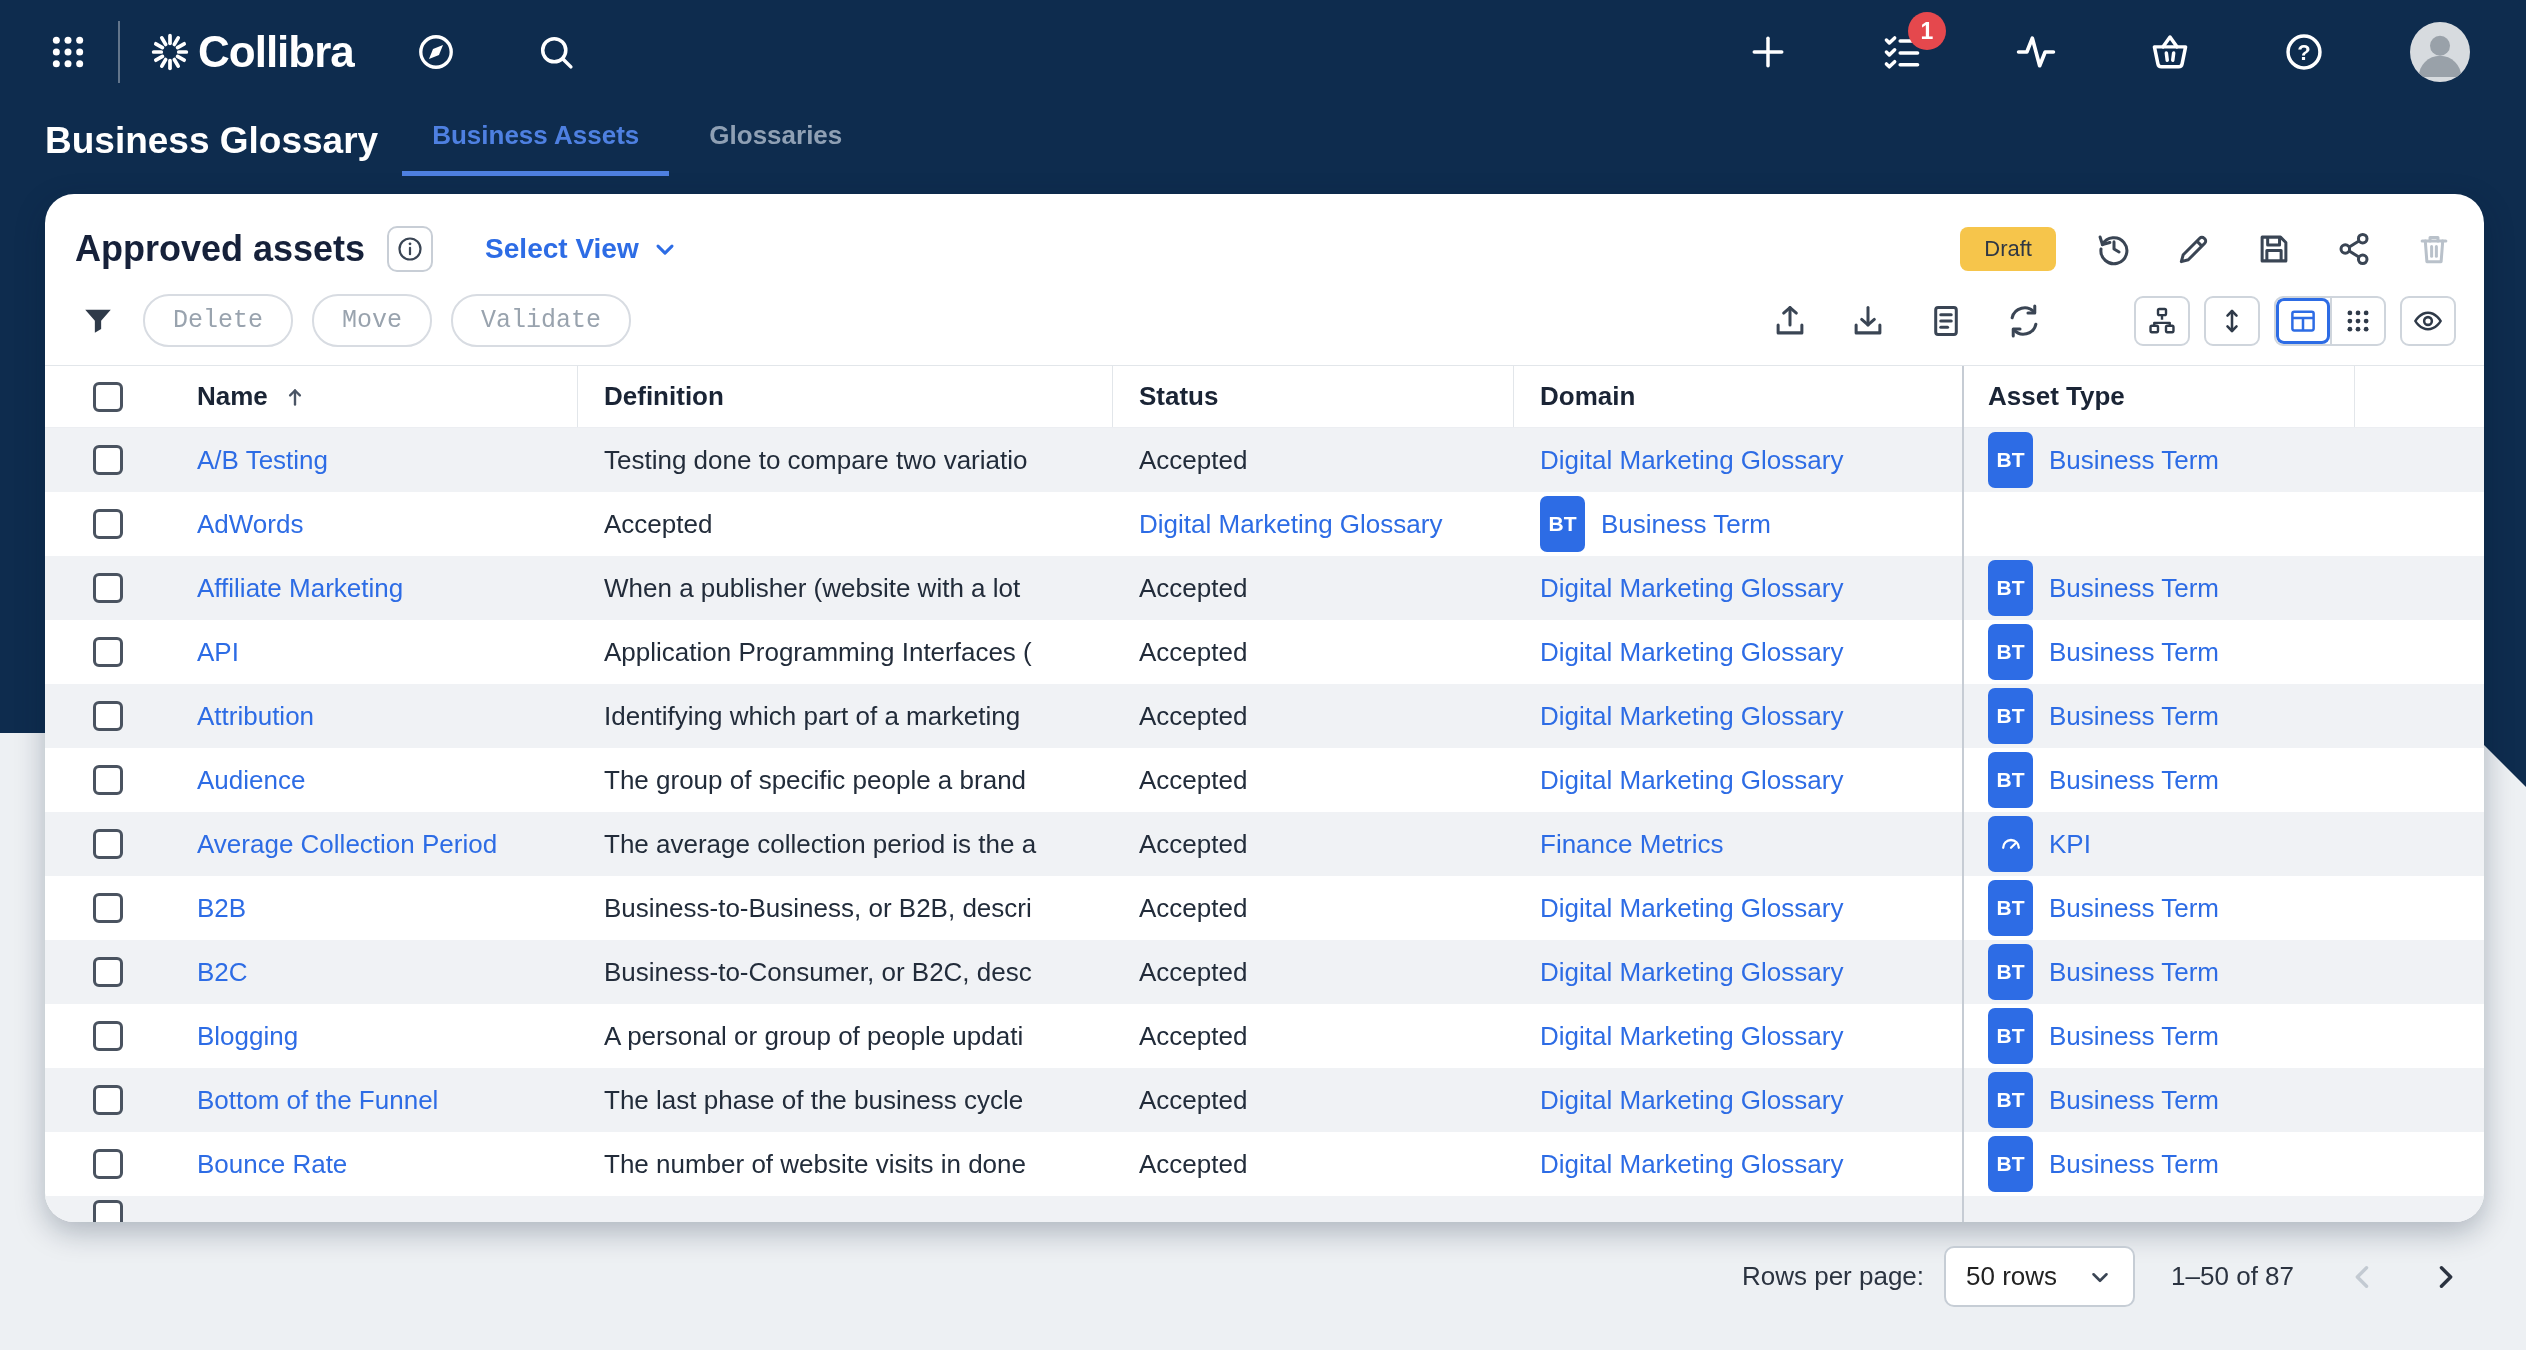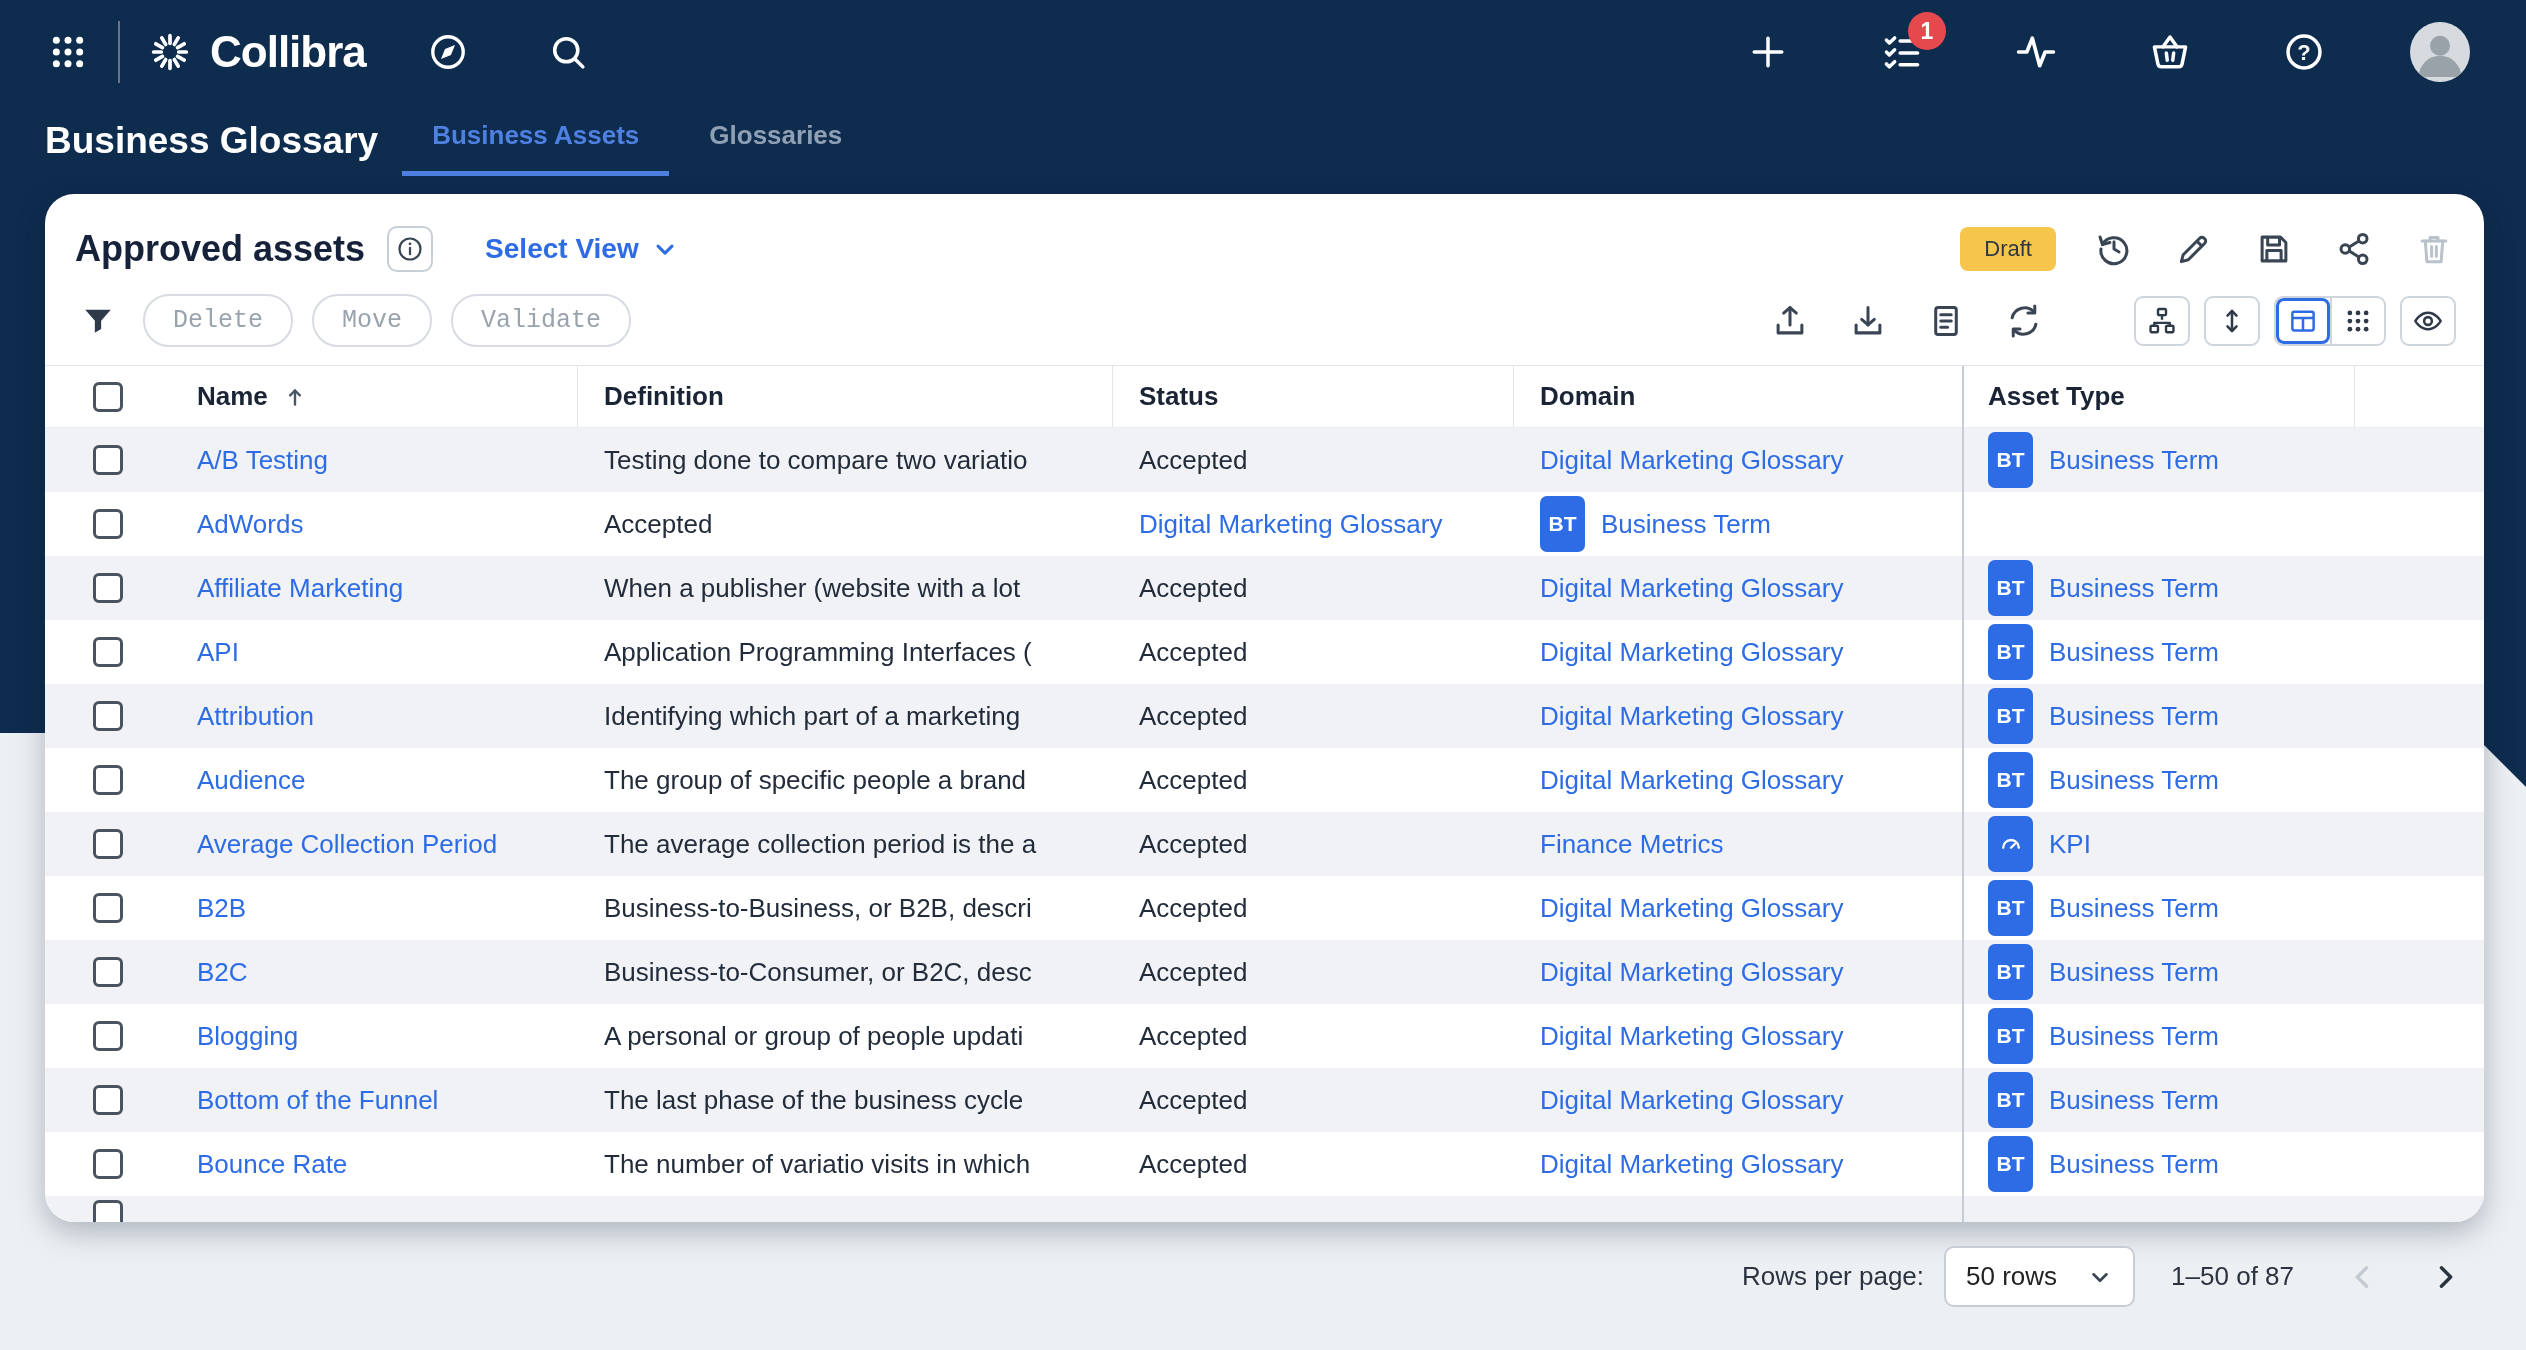--- a/index.html
+++ b/index.html
@@ -16,21 +16,21 @@
   }
   .hero{position:absolute;left:0;top:0;right:0;height:733px;background:var(--navy);}
   .hero::after{content:"";position:absolute;top:733px;right:0;width:0;height:0;
     border-top:54px solid var(--navy);border-left:54px solid transparent;}
   
   .topnav{position:relative;z-index:2;height:104px;display:flex;align-items:center;padding:0 40px;}
   .nav-left{display:flex;align-items:center;color:#fff;}
   .icon-btn{display:flex;align-items:center;justify-content:center;background:none;border:none;color:inherit;cursor:pointer;padding:0;position:relative;}
   .nav-left .icon-btn,.nav-right .icon-btn{width:56px;height:56px;color:#fff;}
   .nav-divider{width:2px;height:62px;background:rgba(255,255,255,.35);margin:0 26px 0 22px;}
-  .logo{display:flex;align-items:center;gap:16px;color:#fff;cursor:pointer;}
+  .logo{display:flex;align-items:center;gap:4px;color:#fff;cursor:pointer;}
   .logo-text{font-size:44px;font-weight:700;letter-spacing:-1px;}
   .nav-compass{margin-left:54px;}
   .nav-search{margin-left:64px;}
   .nav-right{margin-left:auto;display:flex;align-items:center;gap:78px;padding-right:16px;}
   .nav-badge{position:absolute;top:-12px;right:-16px;min-width:38px;height:38px;border-radius:19px;
     background:var(--badge-red);color:#fff;font-size:23px;font-weight:700;
     display:flex;align-items:center;justify-content:center;padding:0 8px;}
   .avatar{width:60px;height:60px;border-radius:50%;background:#d7dbdf;overflow:hidden;display:flex;align-items:flex-end;justify-content:center;cursor:pointer;}
   
   .page-header{position:relative;z-index:1;display:flex;align-items:flex-start;gap:24px;padding:16px 0 0 45px;}
@@ -603,21 +603,21 @@
     </div>
   </div>
         <div class="trow">
     <div class="cell c-check">
       <span class="checkbox"></span>
     </div>
     <div class="cell">
             <a class="link">Bounce Rate</a>
           </div>
     <div class="cell">
-            <span>The number of variatio visits in which</span>
+            <span>The number of website visits in done</span>
           </div>
     <div class="cell">
             <span>Accepted</span>
           </div>
     <div class="cell">
             <a class="link">Digital Marketing Glossary</a>
           </div>
     <div class="cell">
       <span class="type-badge">BT</span>
       <a class="link">Business Term</a>

